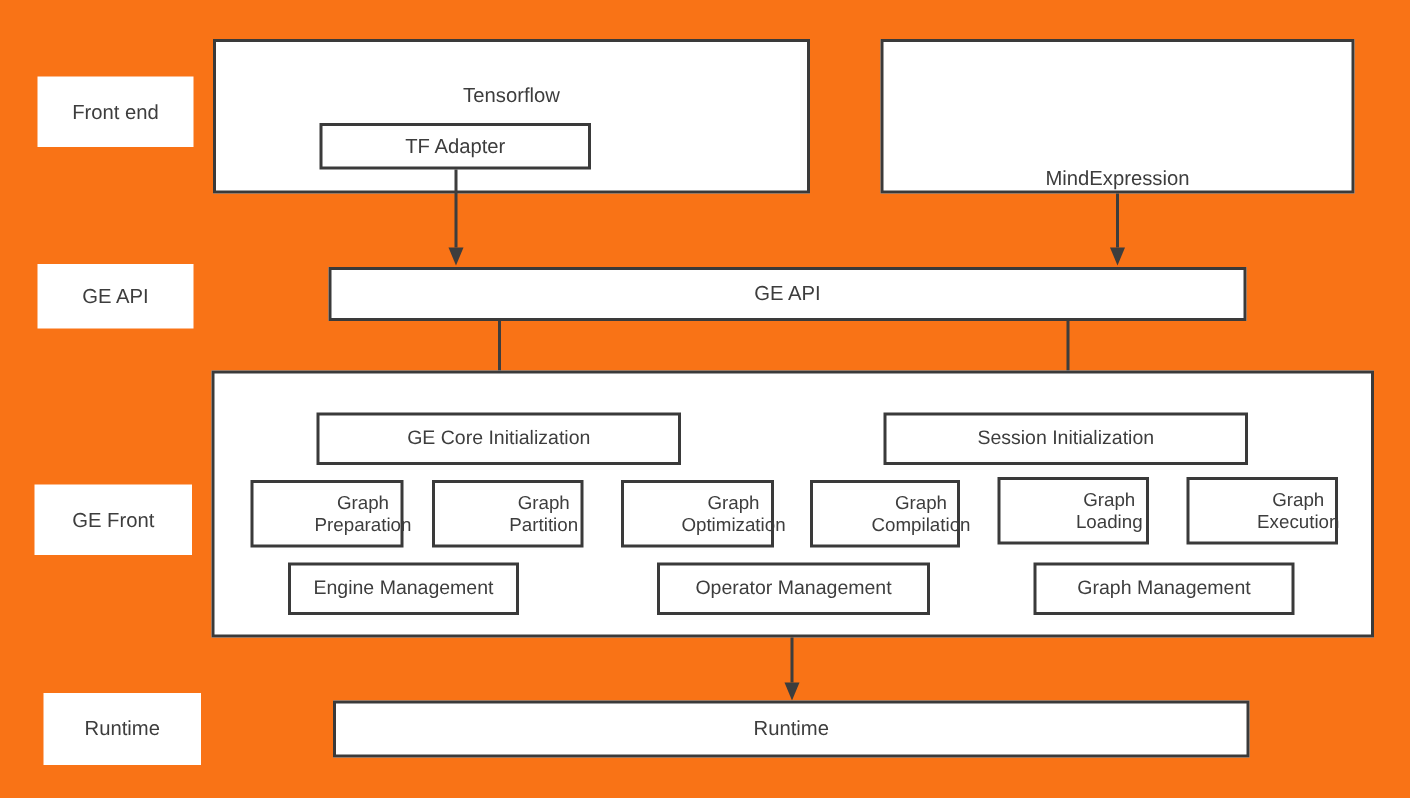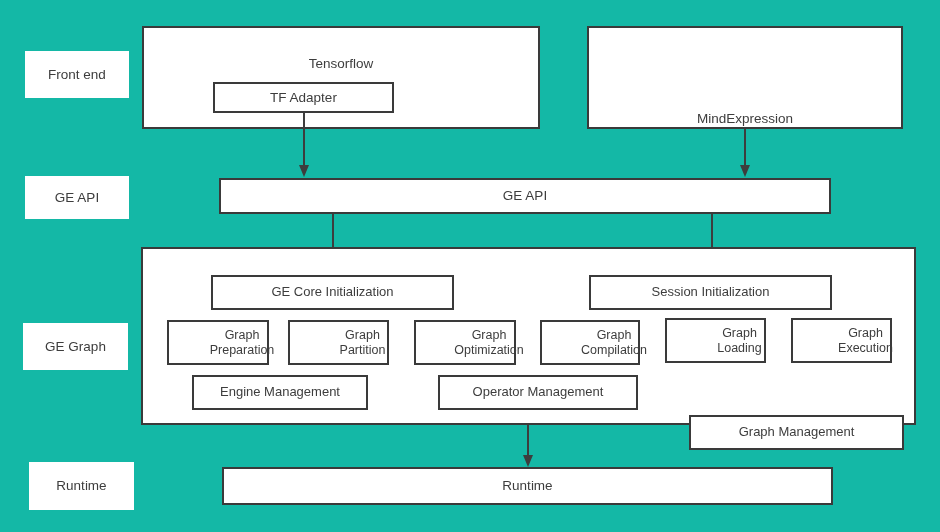--- a/index.html
+++ b/index.html
@@ -4,21 +4,21 @@
 <style>
   html, body {
     margin: 0;
     padding: 0;
     background: #000000;
   }
   #canvas {
     position: relative;
     width: 940px;
     height: 532px;
-    background: #14b8a6;
+    background: #f97316;
     font-family: "Liberation Sans", sans-serif;
     overflow: hidden;
   }
   .box {
     position: absolute;
     box-sizing: border-box;
     background: #ffffff;
     border: 2px solid #3a3a3a;
     color: #3d3d3d;
     display: flex;
@@ -84,21 +84,21 @@
 
   <div class="box label-box" style="left:25px; top:51px; width:104px; height:47px;">
     <span>Front end</span>
   </div>
 
   <div class="box label-box" style="left:25px; top:176px; width:104px; height:43px;">
     <span>GE API</span>
   </div>
 
   <div class="box label-box" style="left:23px; top:323px; width:105px; height:47px;">
-    <span>GE Graph</span>
+    <span>GE Front</span>
   </div>
 
   <div class="box label-box" style="left:29px; top:462px; width:105px; height:48px;">
     <span>Runtime</span>
   </div>
 
   <div class="box layer-box title-only" style="left:142px; top:26px; width:398px; height:103px;">
     <span class="bar">Tensorflow</span>
   </div>
 
@@ -167,29 +167,29 @@
   <div class="box layer-box small" style="left:665px; top:318px; width:101px; height:45px;">
     <span>Graph
 Loading</span>
   </div>
 
   <div class="box layer-box small" style="left:791px; top:318px; width:101px; height:45px;">
     <span>Graph
 Execution</span>
   </div>
 
-  <div class="box layer-box mid" style="left:192px; top:375px; width:176px; height:35px;">
+  <div class="box layer-box mid" style="left:192px; top:375px; width:154px; height:35px;">
     <span>Engine Management</span>
   </div>
 
-  <div class="box layer-box mid" style="left:438px; top:375px; width:200px; height:35px;">
+  <div class="box layer-box mid" style="left:438px; top:375px; width:182px; height:35px;">
     <span>Operator Management</span>
   </div>
 
-  <div class="box layer-box mid" style="left:689px; top:375px; width:215px; height:35px;margin-top:40px;">
+  <div class="box layer-box mid" style="left:689px; top:375px; width:174px; height:35px;">
     <span>Graph Management</span>
   </div>
 
   <div class="arrow" style="left:527px; top:425px;">
     <div class="shaft" style="height:30px;"></div>
     <div class="head" style="top:30px;"></div>
   </div>
 
   <div class="box layer-box bar" style="left:222px; top:467px; width:611px; height:38px;">
     <span>Runtime</span>

